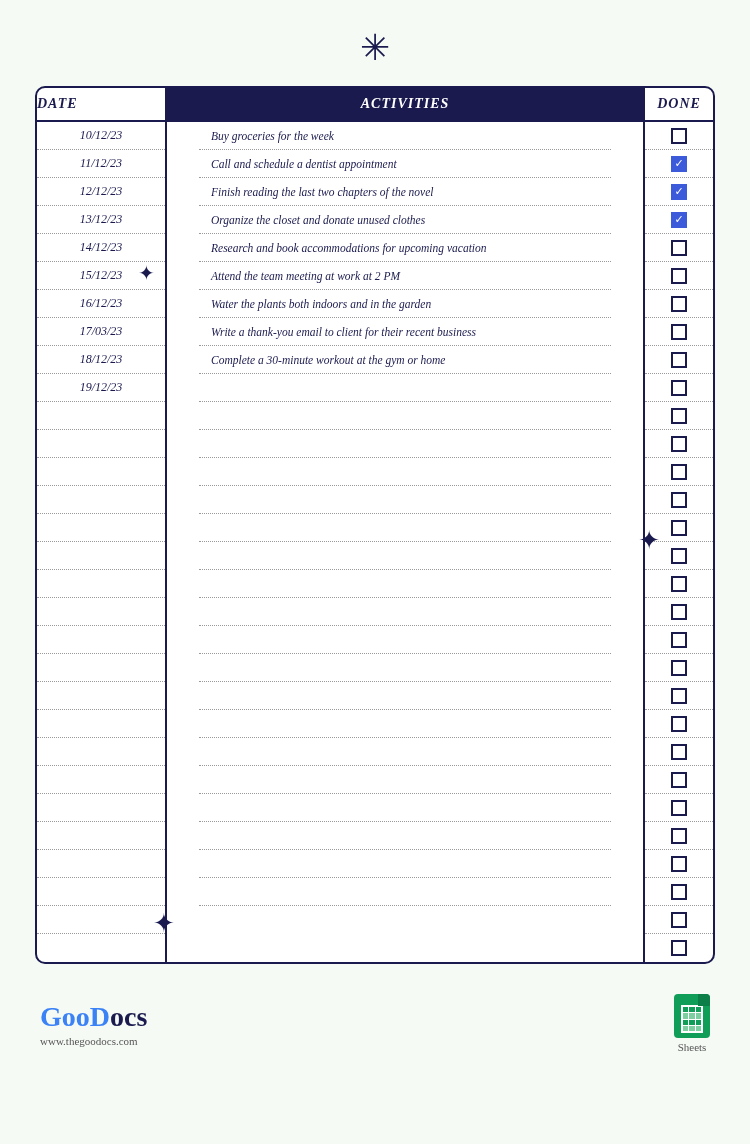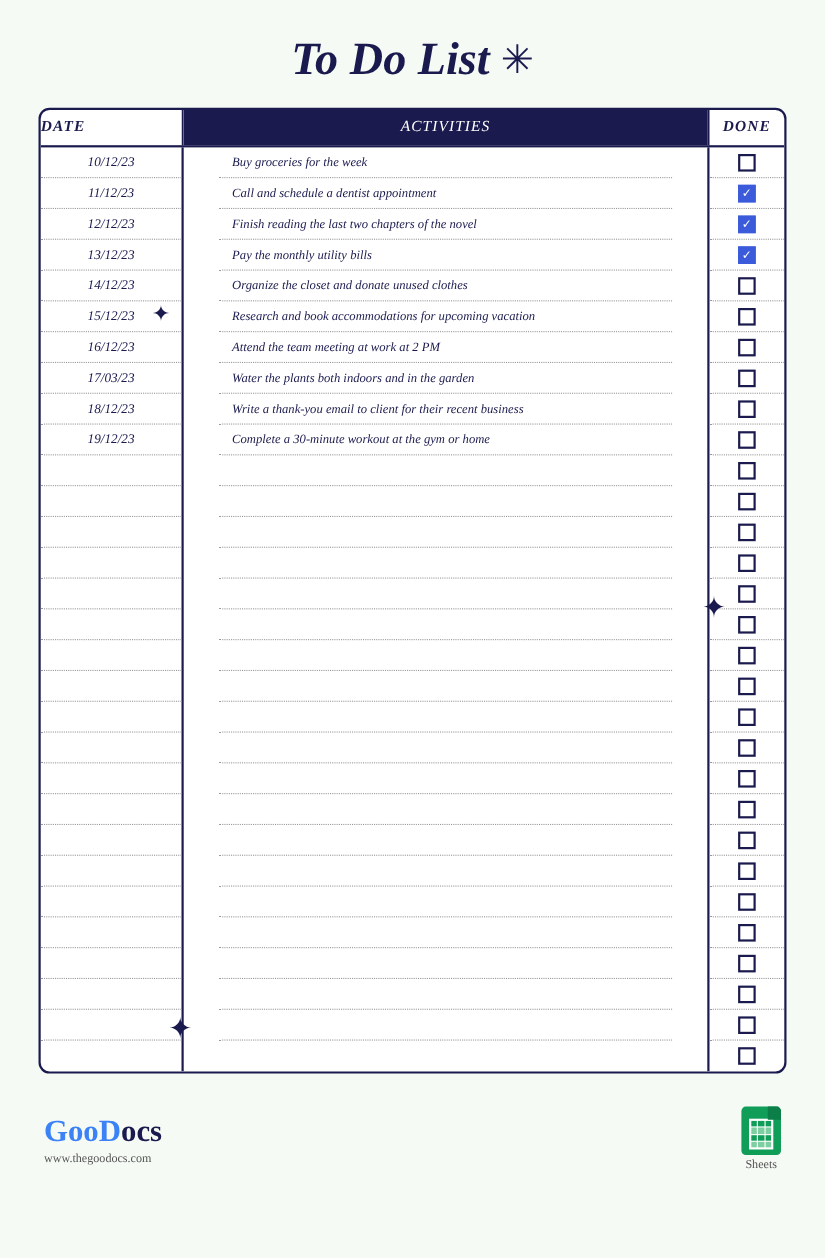--- a/index.html
+++ b/index.html
@@ -75,21 +75,21 @@
       color: #1a1a4e;
       letter-spacing: 1px;
     }
 
     .col-activities-header {
       background: #1a1a4e;
       padding: 8px 0;
       text-align: center;
       font-style: italic;
       font-size: 14px;
-      font-weight: normal;
+      font-weight: bold;
       color: white;
       letter-spacing: 1px;
     }
 
     .col-done-header {
       border: 2px solid #1a1a4e;
       border-top: none;
       border-right: none;
       border-bottom: none;
       padding: 8px 0;
@@ -298,21 +298,20 @@
       color: #1a1a4e;
       pointer-events: none;
     }
   </style>
 </head>
 <body>
 
 <div class="page">
 
   <div class="header">
-    <span class="title">To Do List</span>
     <span class="star-icon">✳</span>
   </div>
 
   <div class="table-wrapper">
     <div class="table-container">
 
       <div class="table-header">
         <div class="col-date-header">DATE</div>
         <div class="col-activities-header">ACTIVITIES</div>
         <div class="col-done-header">DONE</div>
@@ -350,21 +349,20 @@
             <div class="date-cell"></div>
             <div class="date-cell"></div>
             <div class="date-cell"></div>
             <div class="date-cell" style="border-bottom: none;"></div>
           </div>
 
         <div class="activities-col" id="activities-col">
             <div class="activity-cell">Buy groceries for the week</div>
             <div class="activity-cell">Call and schedule a dentist appointment</div>
             <div class="activity-cell">Finish reading the last two chapters of the novel</div>
-            <div class="activity-cell">Pay the monthly utility bills</div>
             <div class="activity-cell">Organize the closet and donate unused clothes</div>
             <div class="activity-cell">Research and book accommodations for upcoming vacation</div>
             <div class="activity-cell">Attend the team meeting at work at 2 PM</div>
             <div class="activity-cell">Water the plants both indoors and in the garden</div>
             <div class="activity-cell">Write a thank-you email to client for their recent business</div>
             <div class="activity-cell">Complete a 30-minute workout at the gym or home</div>
             <div class="activity-cell"></div>
             <div class="activity-cell"></div>
             <div class="activity-cell"></div>
             <div class="activity-cell"></div>

